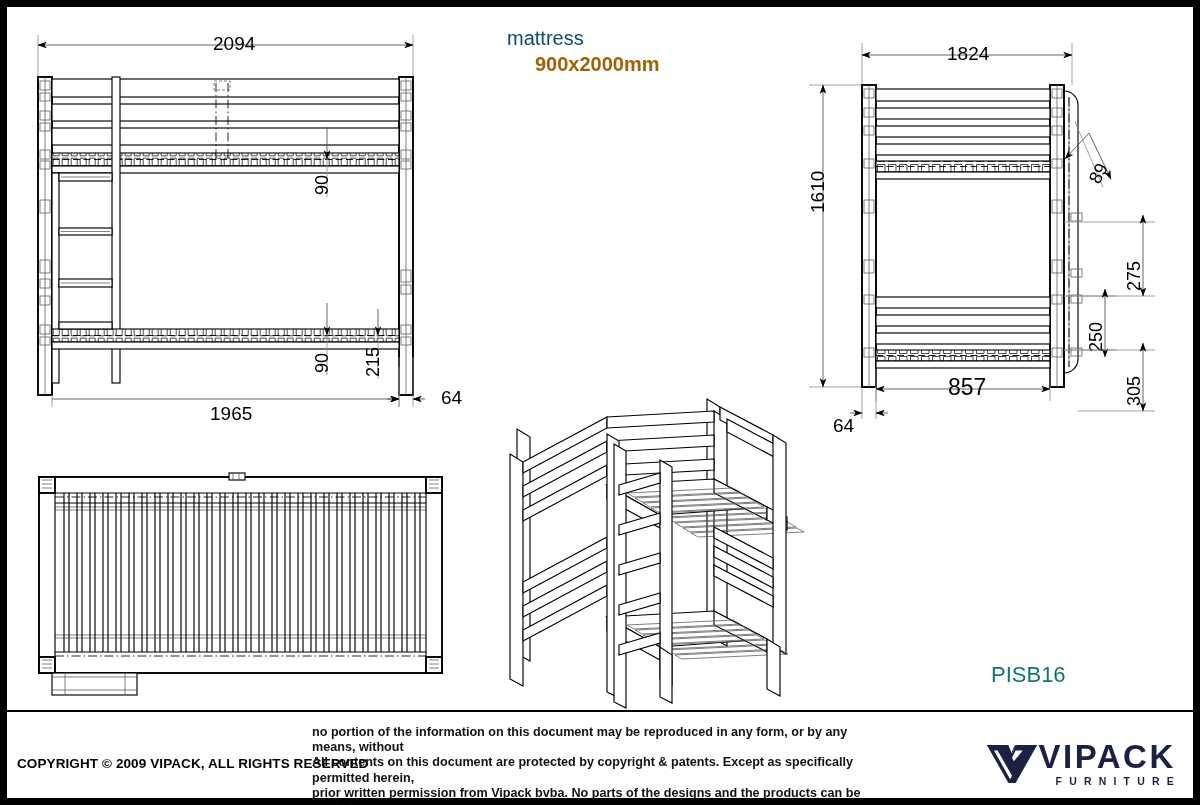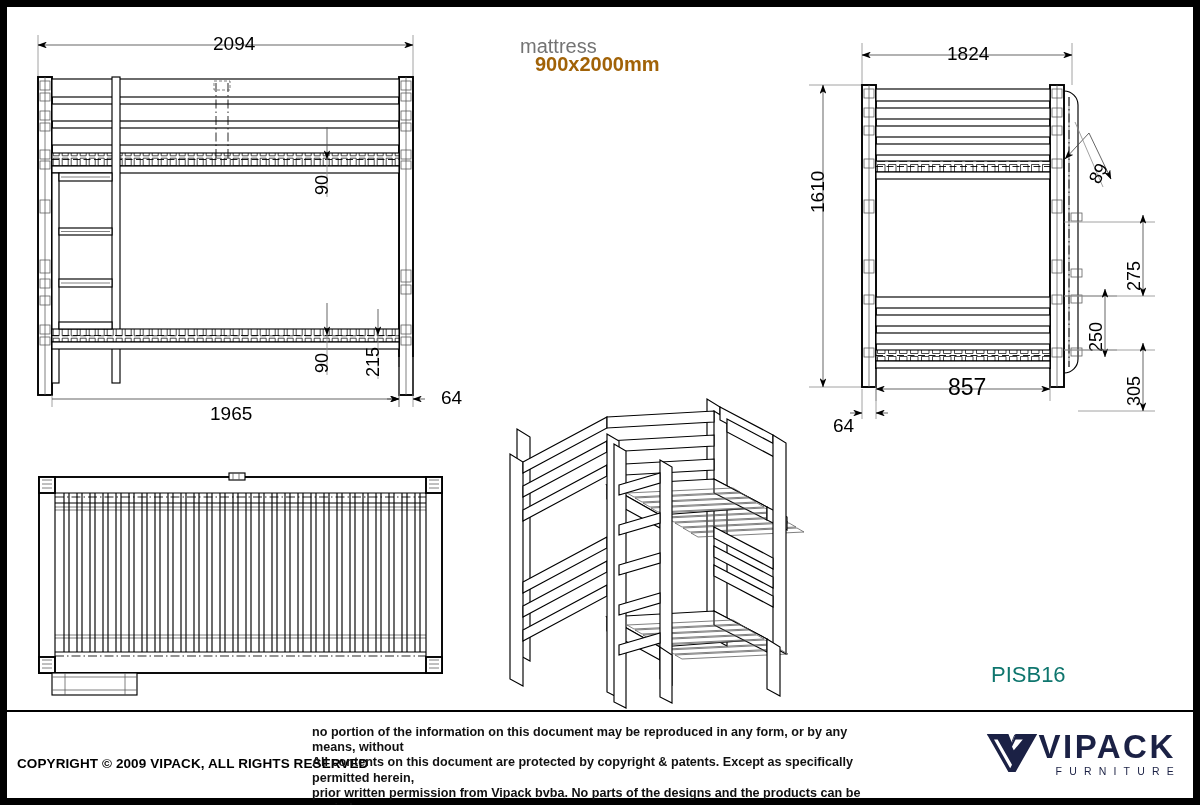--- a/index.html
+++ b/index.html
@@ -18,25 +18,25 @@
   .dash{stroke:#000;fill:none;stroke-width:0.9;stroke-dasharray:7 3.5;}
   .dashdot{stroke:#000;fill:none;stroke-width:0.85;stroke-dasharray:9 3 1.5 3;}
   .hatch{stroke:#000;fill:none;stroke-width:0.7;}
   .wht{fill:#fff;}
   #footbar{position:absolute;left:0;right:0;bottom:0;height:86px;border-top:2px solid #000;
            background:#fff;}
   #copy{position:absolute;left:10px;top:44px;font-size:13.5px;font-weight:bold;
         letter-spacing:.1px;white-space:nowrap;}
   #legal{position:absolute;left:305px;top:13px;width:560px;font-size:12.6px;
          line-height:15.2px;font-weight:bold;color:#111;}
-  #logo{position:absolute;right:12px;top:18px;display:flex;align-items:center;}
+  #logo{position:absolute;right:12px;top:28px;display:flex;align-items:flex-end;}
   #logo .mark{width:54px;height:46px;}
   #logo .wm{line-height:1;}
   #logo .wm .w1{font-size:33px;font-weight:bold;letter-spacing:2.5px;color:#1b2145;}
-  #logo .wm .w2{font-size:10.5px;font-weight:normal;letter-spacing:7.2px;color:#1b2145;
+  #logo .wm .w2{font-size:10.5px;font-weight:bold;letter-spacing:7.2px;color:#1b2145;
                 margin-top:3px;margin-left:17px;}
 </style>
 </head>
 <body>
 
 <div id="sheet">
  <div id="inner">
 
   <svg class="layer" viewBox="0 0 1186 791">
     <defs>
@@ -443,21 +443,21 @@
       </g>
     </g>
   </svg>
 
   <div style="position:absolute;left:206px;top:26px;font-size:19px;">2094</div>
 
   <div style="position:absolute;left:203px;top:372px;font-size:19px;margin-top:24px;">1965</div>
 
   <div style="position:absolute;left:434px;top:380px;font-size:19px;">64</div>
 
-  <div style="position:absolute;left:513px;top:20px;font-size:20px;color:#737373;margin-top:8px;">mattress</div>
+  <div style="position:absolute;left:500px;top:20px;font-size:20px;color:#0c4a6e;">mattress</div>
   <div style="position:absolute;left:528px;top:46px;font-size:20px;color:#a16207;font-weight:bold;">900x2000mm</div>
 
   <div style="position:absolute;left:940px;top:36px;font-size:19px;">1824</div>
 
   <div style="position:absolute;left:800px;top:206px;font-size:19px;
               transform:rotate(-90deg);transform-origin:left top;width:90px;">1610</div>
 
   <div style="position:absolute;left:941px;top:367px;font-size:23px;">857</div>
 
   <div style="position:absolute;left:826px;top:408px;font-size:19px;">64</div>

